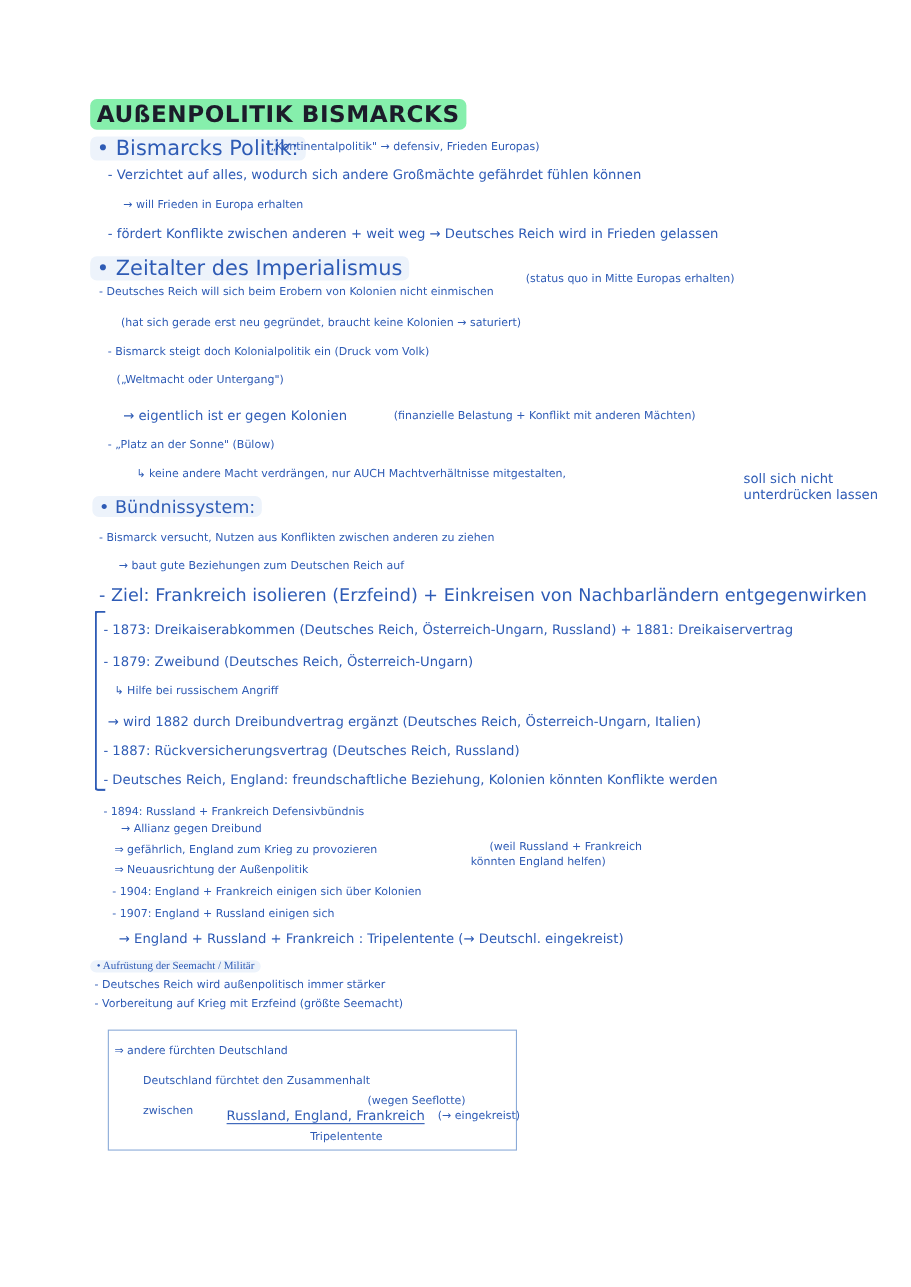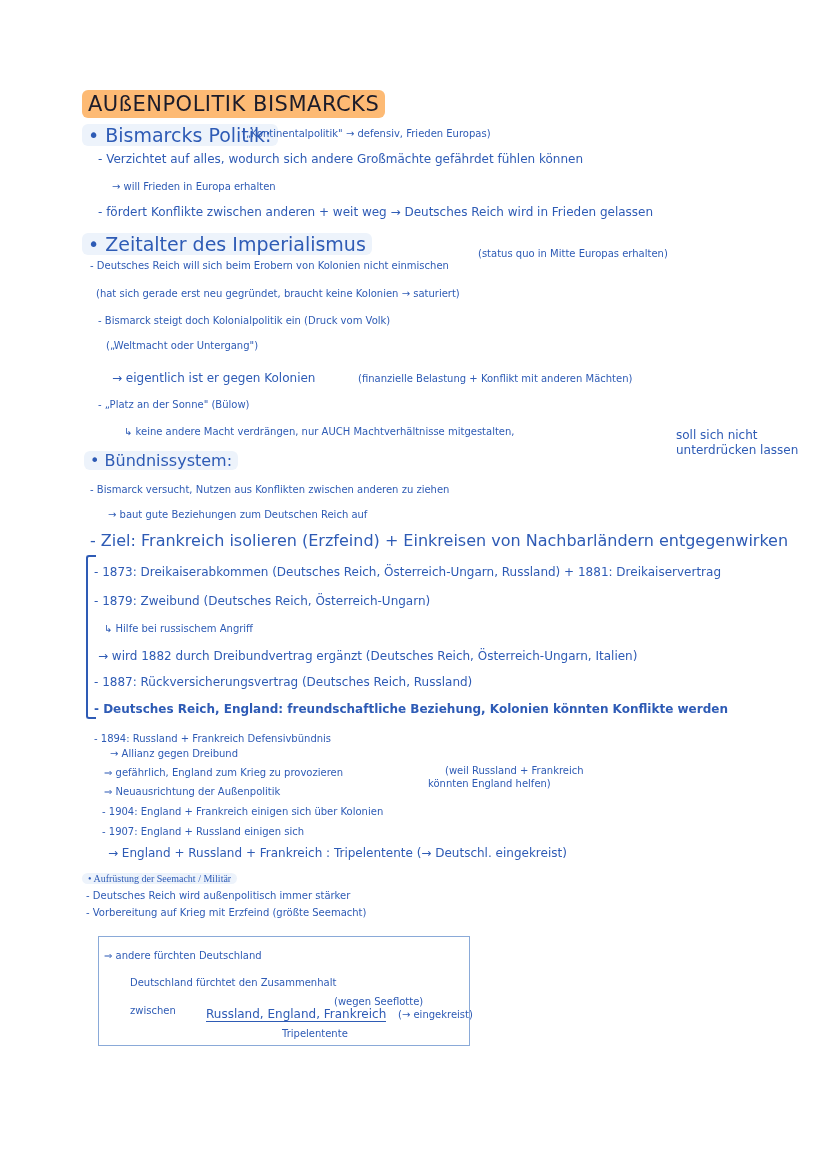--- a/index.html
+++ b/index.html
@@ -1,22 +1,22 @@
 <!DOCTYPE html>
 <html><head>
   <meta charset="utf-8">
   <style>
     html, body { margin: 0; padding: 0; background: #ffffff; }
     body { width: 828px; height: 1170px; position: relative; overflow: hidden;
       font-family: "DejaVu Sans", sans-serif; color: #2e5bb5; }
     .page { position: absolute; left: 0; top: 0; width: 828px; height: 1170px; }
     .line { position: absolute; white-space: nowrap; color: #2e5bb5; }
     .title { left: 82px; top: 90px; font-size: 21px; letter-spacing: 0.5px; color: #1c1c2a;
-      background: #fdba74; padding: 0 6px 0 6px; border-radius: 6px; height: 28px; line-height: 28px;
-      font-family: "DejaVu Sans", sans-serif; font-weight: normal; }
+      background: #86efac; padding: 0 6px 0 6px; border-radius: 6px; height: 28px; line-height: 28px;
+      font-family: "DejaVu Sans", sans-serif; font-weight: bold; }
     .h { font-size: 19px; }
     .hl { background: #edf3fb; border-radius: 6px; padding: 0 6px; }
     .s { font-size: 12px; }
     .xs { font-size: 10px; }
     .m { font-size: 10px; }
     .l { font-size: 16px; }
     .bracket { position: absolute; left: 86px; top: 555px; width: 8px; height: 160px;
       border: 2px solid #2e5bb5; border-right: none; border-radius: 3px 0 0 3px; }
     .box { position: absolute; left: 98px; top: 936px; width: 370px; height: 108px;
       border: 1.5px solid #8aaad8; }
@@ -31,42 +31,42 @@
 
   <div class="line h hl" style="left:82px; top:124px;">• Bismarcks Politik:</div>
   <div class="line xs" style="left:242px; top:128px;">(„Kontinentalpolitik" → defensiv, Frieden Europas)</div>
   <div class="line s" style="left:98px; top:152px;">- Verzichtet auf alles, wodurch sich andere Großmächte gefährdet fühlen können</div>
   <div class="line xs" style="left:112px; top:181px;">→ will Frieden in Europa erhalten</div>
   <div class="line s" style="left:98px; top:205px;">- fördert Konflikte zwischen anderen + weit weg → Deutsches Reich wird in Frieden gelassen</div>
   <div class="line xs" style="left:478px; top:222px;margin-top:26px;">(status quo in Mitte Europas erhalten)</div>
 
   <div class="line h hl" style="left:82px; top:233px;">• Zeitalter des Imperialismus</div>
   <div class="line m" style="left:90px; top:260px;">- Deutsches Reich will sich beim Erobern von Kolonien nicht einmischen</div>
-  <div class="line m" style="left:96px; top:288px;">(hat sich gerade erst neu gegründet, braucht keine Kolonien → saturiert)</div>
+  <div class="line m" style="left:110px; top:288px;">(hat sich gerade erst neu gegründet, braucht keine Kolonien → saturiert)</div>
   <div class="line m" style="left:98px; top:315px;">- Bismarck steigt doch Kolonialpolitik ein (Druck vom Volk)</div>
   <div class="line m" style="left:106px; top:340px;">(„Weltmacht oder Untergang")</div>
   <div class="line s" style="left:112px; top:371px;">→ eigentlich ist er gegen Kolonien</div>
   <div class="line xs" style="left:358px; top:373px;">(finanzielle Belastung + Konflikt mit anderen Mächten)</div>
   <div class="line m" style="left:98px; top:399px;">- „Platz an der Sonne" (Bülow)</div>
   <div class="line m" style="left:104px; top:426px;margin-left:20px;">↳ keine andere Macht verdrängen, nur AUCH Machtverhältnisse mitgestalten,</div>
   <div class="line s" style="left:676px; top:428px;">soll sich nicht</div>
   <div class="line s" style="left:676px; top:443px;">unterdrücken lassen</div>
 
   <div class="line l hl" style="left:84px; top:451px;">• Bündnissystem:</div>
   <div class="line xs" style="left:90px; top:484px;">- Bismarck versucht, Nutzen aus Konflikten zwischen anderen zu ziehen</div>
   <div class="line xs" style="left:108px; top:509px;">→ baut gute Beziehungen zum Deutschen Reich auf</div>
   <div class="line l" style="left:90px; top:531px;">- Ziel: Frankreich isolieren (Erzfeind) + Einkreisen von Nachbarländern entgegenwirken</div>
 
   <div class="bracket"></div>
   <div class="line s" style="left:94px; top:565px;">- 1873: Dreikaiserabkommen (Deutsches Reich, Österreich-Ungarn, Russland) + 1881: Dreikaiservertrag</div>
   <div class="line s" style="left:94px; top:594px;">- 1879: Zweibund (Deutsches Reich, Österreich-Ungarn)</div>
   <div class="line xs" style="left:104px; top:623px;">↳ Hilfe bei russischem Angriff</div>
   <div class="line s" style="left:98px; top:649px;">→ wird 1882 durch Dreibundvertrag ergänzt (Deutsches Reich, Österreich-Ungarn, Italien)</div>
   <div class="line s" style="left:94px; top:675px;">- 1887: Rückversicherungsvertrag (Deutsches Reich, Russland)</div>
-  <div class="line s" style="left:94px; top:702px;font-weight:bold;">- Deutsches Reich, England: freundschaftliche Beziehung, Kolonien könnten Konflikte werden</div>
+  <div class="line s" style="left:94px; top:702px;">- Deutsches Reich, England: freundschaftliche Beziehung, Kolonien könnten Konflikte werden</div>
 
   <div class="line xs" style="left:94px; top:733px;">- 1894: Russland + Frankreich Defensivbündnis</div>
   <div class="line xs" style="left:110px; top:748px;">→ Allianz gegen Dreibund</div>
   <div class="line xs" style="left:104px; top:767px;">⇒ gefährlich, England zum Krieg zu provozieren</div>
   <div class="line xs" style="left:398px; top:765px;margin-left:47px;">(weil Russland + Frankreich</div>
   <div class="line xs" style="left:428px; top:778px;">könnten England helfen)</div>
   <div class="line xs" style="left:104px; top:786px;">⇒ Neuausrichtung der Außenpolitik</div>
   <div class="line xs" style="left:102px; top:806px;">- 1904: England + Frankreich einigen sich über Kolonien</div>
   <div class="line xs" style="left:102px; top:826px;">- 1907: England + Russland einigen sich</div>
   <div class="line s" style="left:108px; top:846px;">→ England + Russland + Frankreich : Tripelentente (→ Deutschl. eingekreist)</div>

